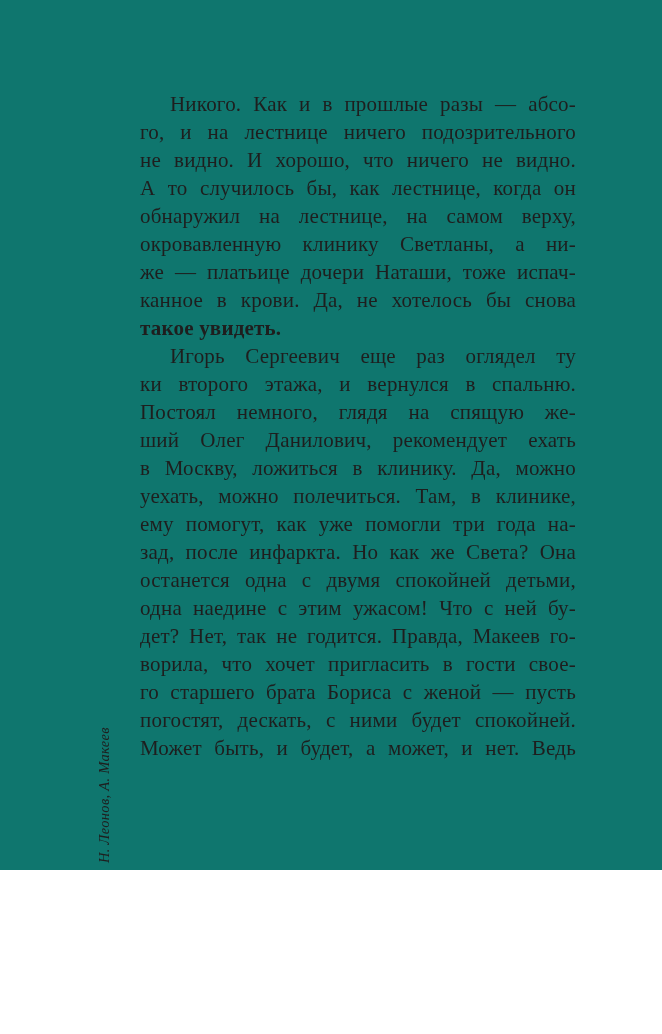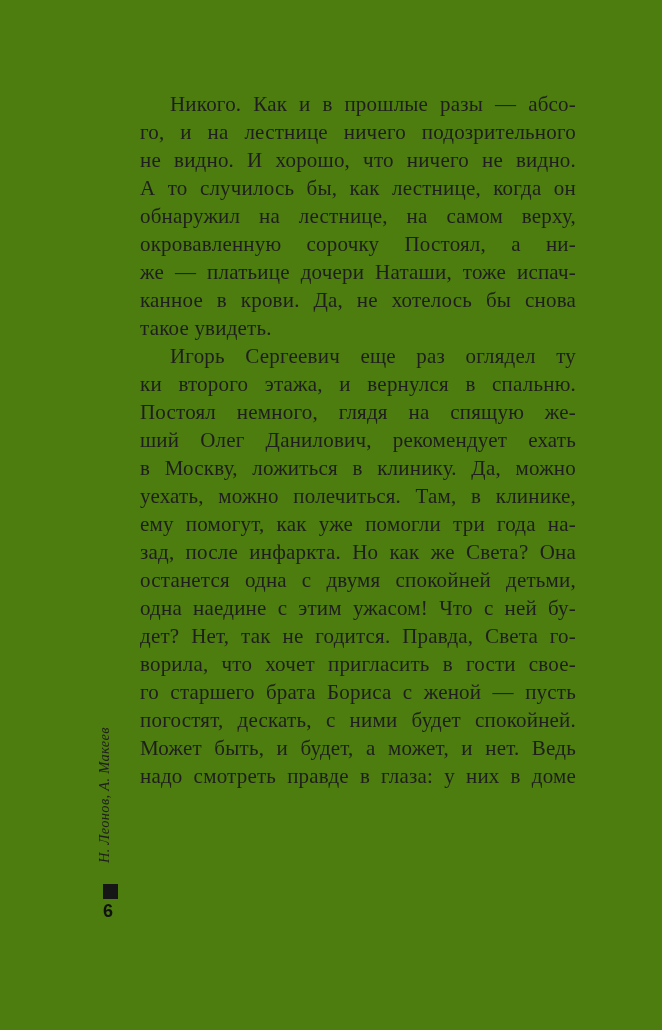--- a/index.html
+++ b/index.html
@@ -1,42 +1,42 @@
 <!DOCTYPE html>
 <html lang="ru"><head>
 <meta charset="utf-8">
 <style>
   html, body { margin: 0; padding: 0; }
   body { background: #ffffff; }
   .page {
     position: relative;
     width: 662px;
-    height: 1030px;
-    background: #4d7c0f;
+    height: 870px;
+    background: #0f766e;
     overflow: hidden;
     font-family: "Liberation Serif", serif;
     color: #1e1e1e;
   }
   .page-text {
     position: absolute;
     left: 140px;
     top: 90px;
     width: 436px;
     font-size: 21px;
     line-height: 28px;
     letter-spacing: 0.2px;
   }
   .text-line {
     white-space: nowrap;
     text-align: justify;
     text-align-last: justify;
     height: 28px;
   }
   .text-line.indent { text-indent: 30px; }
-  .text-line.para-end { text-align-last: left; }
+  .text-line.para-end { text-align-last: left; font-weight: bold; }
   .sidebar-authors {
     position: absolute;
     left: 96px;
     top: 863px;
     transform: rotate(-90deg);
     transform-origin: 0 0;
     font-family: "Liberation Serif", serif;
     font-style: italic;
     font-size: 14.5px;
     letter-spacing: 0.3px;
@@ -64,37 +64,36 @@
 </head>
 <body>
 
 <div class="page">
   <div class="page-text">
       <div class="text-line indent">Никого. Как и в прошлые разы — абсо-</div>
       <div class="text-line">го, и на лестнице ничего подозрительного</div>
       <div class="text-line">не видно. И хорошо, что ничего не видно.</div>
       <div class="text-line">А то случилось бы, как лестнице, когда он</div>
       <div class="text-line">обнаружил на лестнице, на самом верху,</div>
-      <div class="text-line">окровавленную сорочку Постоял, а ни-</div>
+      <div class="text-line">окровавленную клинику Светланы, а ни-</div>
       <div class="text-line">же — платьице дочери Наташи, тоже испач-</div>
       <div class="text-line">канное в крови. Да, не хотелось бы снова</div>
       <div class="text-line para-end">такое увидеть.</div>
       <div class="text-line indent">Игорь Сергеевич еще раз оглядел ту</div>
       <div class="text-line">ки второго этажа, и вернулся в спальню.</div>
       <div class="text-line">Постоял немного, глядя на спящую же-</div>
       <div class="text-line">ший Олег Данилович, рекомендует ехать</div>
       <div class="text-line">в Москву, ложиться в клинику. Да, можно</div>
       <div class="text-line">уехать, можно полечиться. Там, в клинике,</div>
       <div class="text-line">ему помогут, как уже помогли три года на-</div>
       <div class="text-line">зад, после инфаркта. Но как же Света? Она</div>
       <div class="text-line">останется одна с двумя спокойней детьми,</div>
       <div class="text-line">одна наедине с этим ужасом! Что с ней бу-</div>
-      <div class="text-line">дет? Нет, так не годится. Правда, Света го-</div>
+      <div class="text-line">дет? Нет, так не годится. Правда, Макеев го-</div>
       <div class="text-line">ворила, что хочет пригласить в гости свое-</div>
       <div class="text-line">го старшего брата Бориса с женой — пусть</div>
       <div class="text-line">погостят, дескать, с ними будет спокойней.</div>
       <div class="text-line">Может быть, и будет, а может, и нет. Ведь</div>
-      <div class="text-line">надо смотреть правде в глаза: у них в доме</div>
     </div>
   <div class="sidebar-authors">Н. Леонов, А. Макеев</div>
   <div class="section-marker"></div>
   <div class="page-number">6</div>
 </div>
 
 </body></html>

